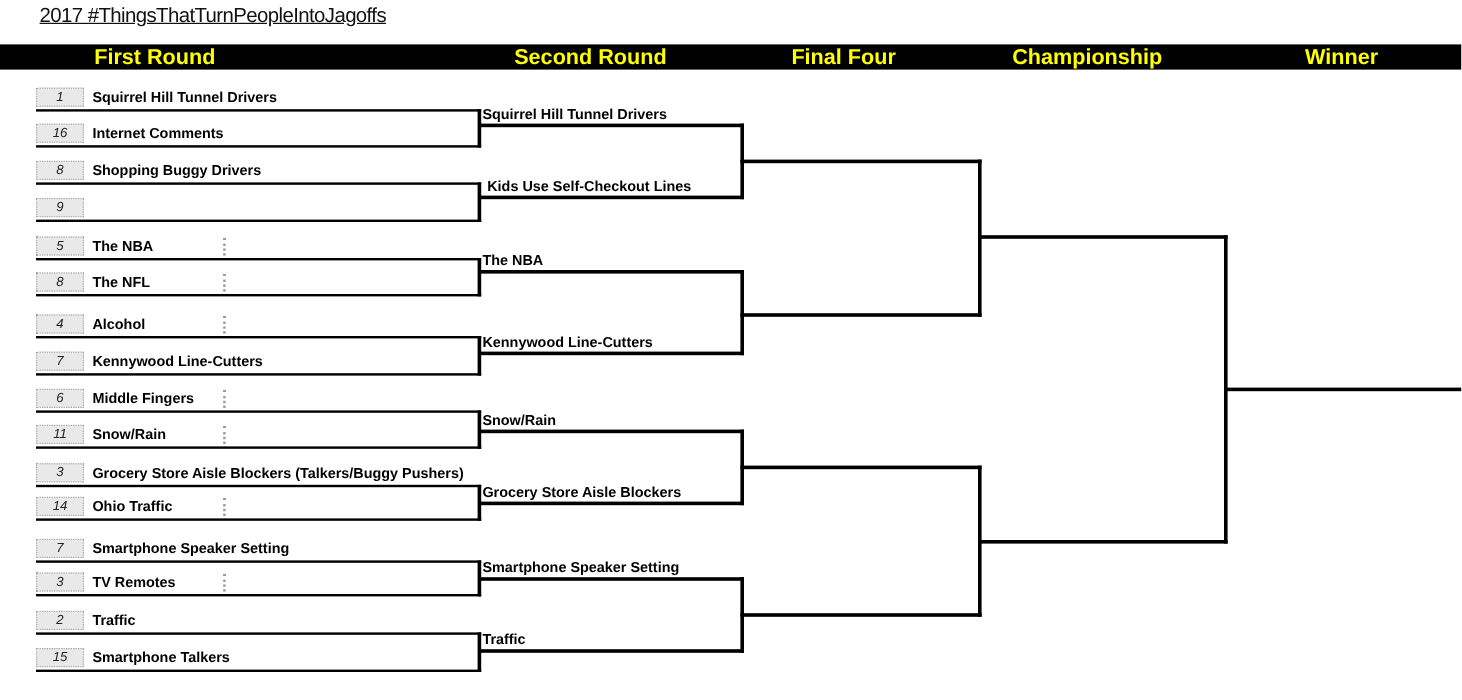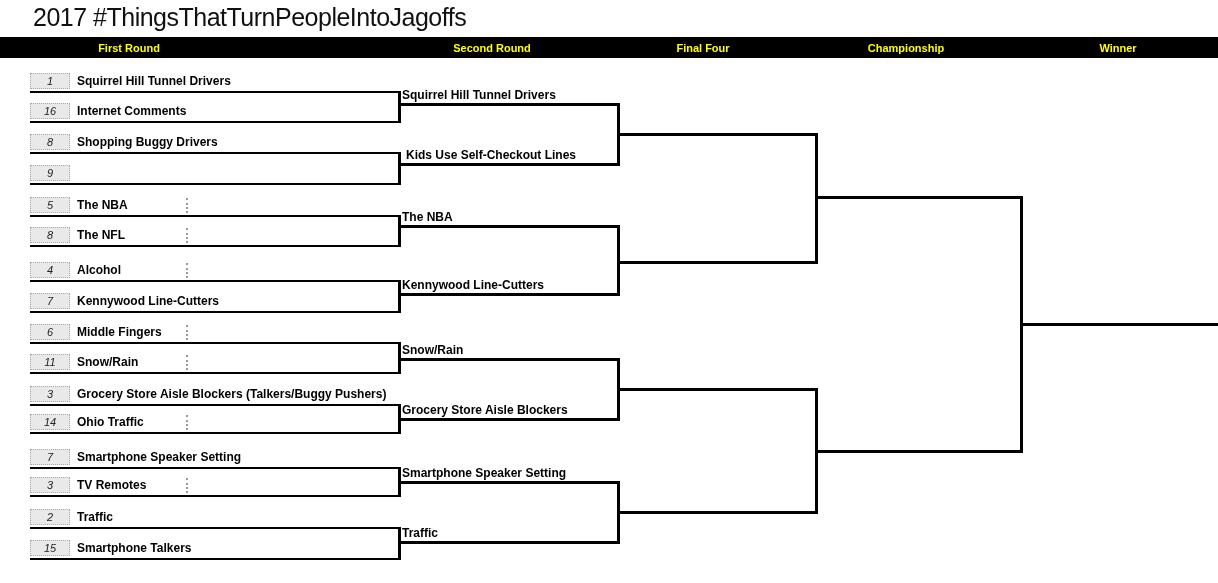--- a/index.html
+++ b/index.html
@@ -1,29 +1,29 @@
 <!DOCTYPE html>
 <html><head>
 <meta charset="utf-8">
 <style>
   html,body{margin:0;padding:0;background:#fff;}
   #stage{
     position:relative;width:1218px;height:583px;background:#ffffff;
     font-family:"Liberation Sans",sans-serif;overflow:hidden;
   }
   #page-title{
-    position:absolute;left:33px;top:3px;font-size:25px;color:#111;
-    letter-spacing:-0.5px;white-space:nowrap;
+    position:absolute;left:33px;top:3px;font-size:17px;color:#111;
+    letter-spacing:-0.5px;white-space:nowrap;text-decoration:underline;
   }
   #header-bar{
     position:absolute;left:0;top:37px;width:1218px;height:21px;background:#000;
   }
   .hdr{
     position:absolute;top:50%;transform:translate(-50%,-50%);
-    color:#ffff00;font-weight:bold;font-size:11px;white-space:nowrap;text-align:right;
+    color:#ffff00;font-weight:bold;font-size:18px;white-space:nowrap;text-align:right;
   }
   .row{
     position:absolute;height:18px;display:flex;align-items:center;white-space:nowrap;
   }
   .seed{
     display:inline-flex;justify-content:center;align-items:center;
     width:38px;height:14px;background:#e9e9e9;border:1px dotted #a8a8a8;
     font-style:italic;font-size:11px;color:#222;
   }
   .name{

